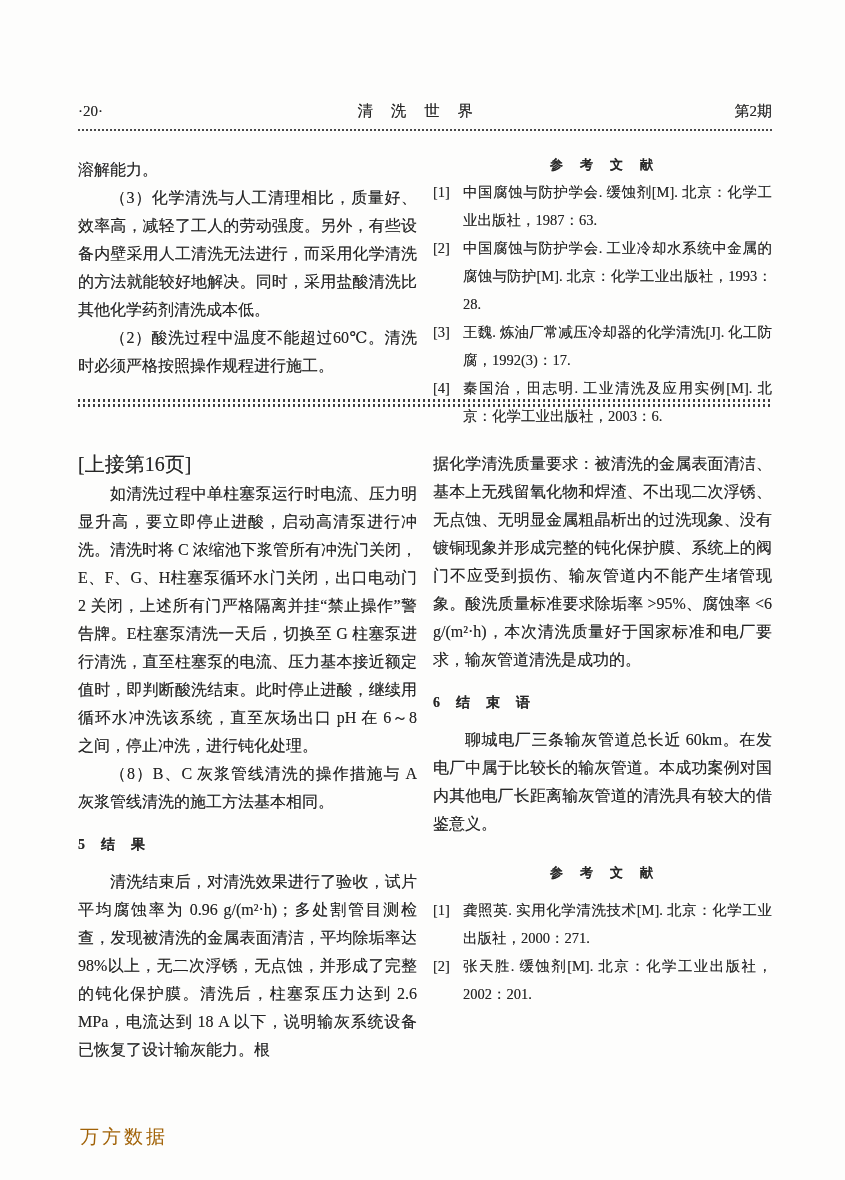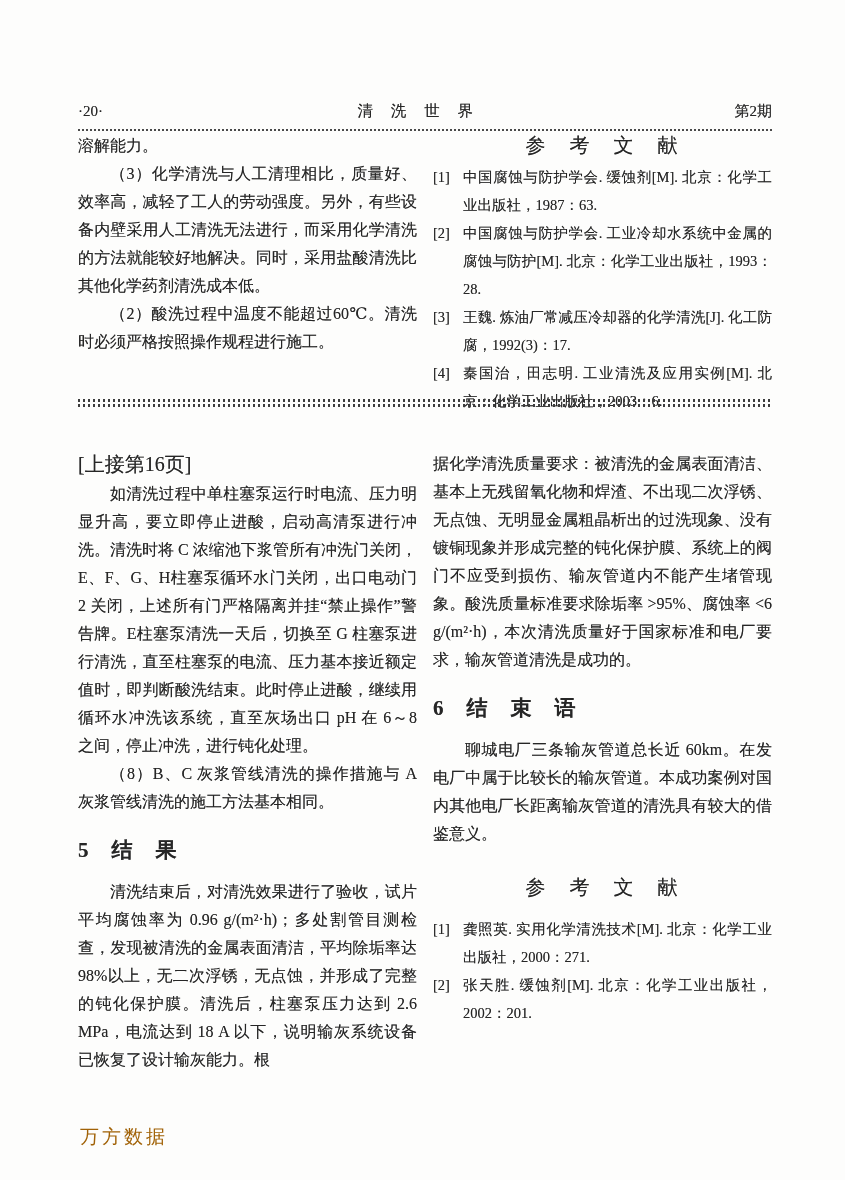--- a/index.html
+++ b/index.html
@@ -15,32 +15,32 @@
   
   .header{
     position:absolute;top:101px;left:78px;width:694px;
     display:flex;justify-content:space-between;align-items:baseline;
     font-size:15px;padding-bottom:7px;
     border-bottom:2px dotted #4a4a4a;
   }
   .header .journal{letter-spacing:7px;font-size:15.5px;}
   
   .cols{position:absolute;left:78px;width:694px;display:flex;gap:16px;}
-  .sec1{top:132px;}
+  .sec1{top:156px;}
   .sec2{top:450px;}
   .col{width:339px;}
   .para{margin:0;font-size:16px;line-height:28px;text-align:justify;}
   .indent{text-indent:2em;}
   .note{font-size:20px;line-height:28px;margin:0 0 2px 0;}
-  .ref-heading{margin:0 0 4px 0;text-align:center;font-weight:normal;font-size:20px;letter-spacing:2px;}
+  .ref-heading{margin:0 0 4px 0;text-align:center;font-weight:bold;font-size:13px;letter-spacing:2px;}
   .ref-heading.spaced{margin-top:26px;margin-bottom:14px;}
   .ref{display:flex;font-size:14.5px;line-height:28px;}
   .ref-label{flex:0 0 30px;}
   .ref-text{flex:1;text-align:justify;}
-  .section-heading{font-size:21px;font-weight:bold;margin:20px 0 14px 0;letter-spacing:1px;}
+  .section-heading{font-size:14px;font-weight:bold;margin:20px 0 14px 0;letter-spacing:1px;}
   
   .divider{position:absolute;top:399px;left:78px;width:694px;height:9px;}
   .divider .row{height:3px;background:repeating-linear-gradient(90deg,#3d3d3d 0 2px,rgba(0,0,0,0) 2px 5px);}
   .divider .row + .row{margin-top:2px;}
   
   .watermark{
     position:absolute;left:80px;top:1124px;
     font-size:19px;color:#a16207;letter-spacing:3px;
     text-shadow:none;
   }

